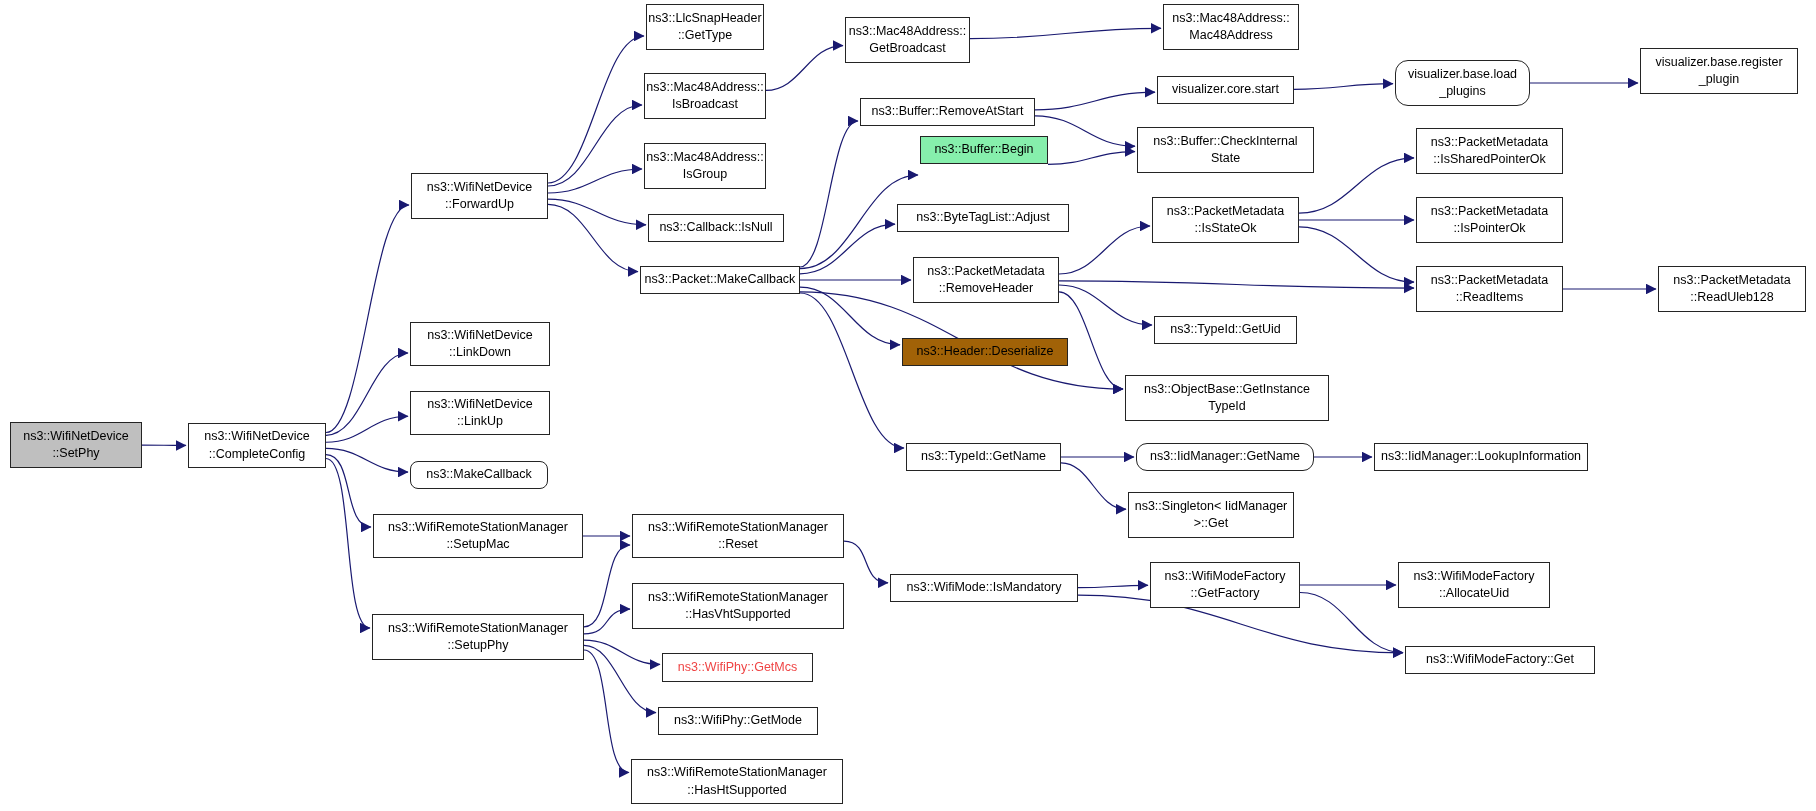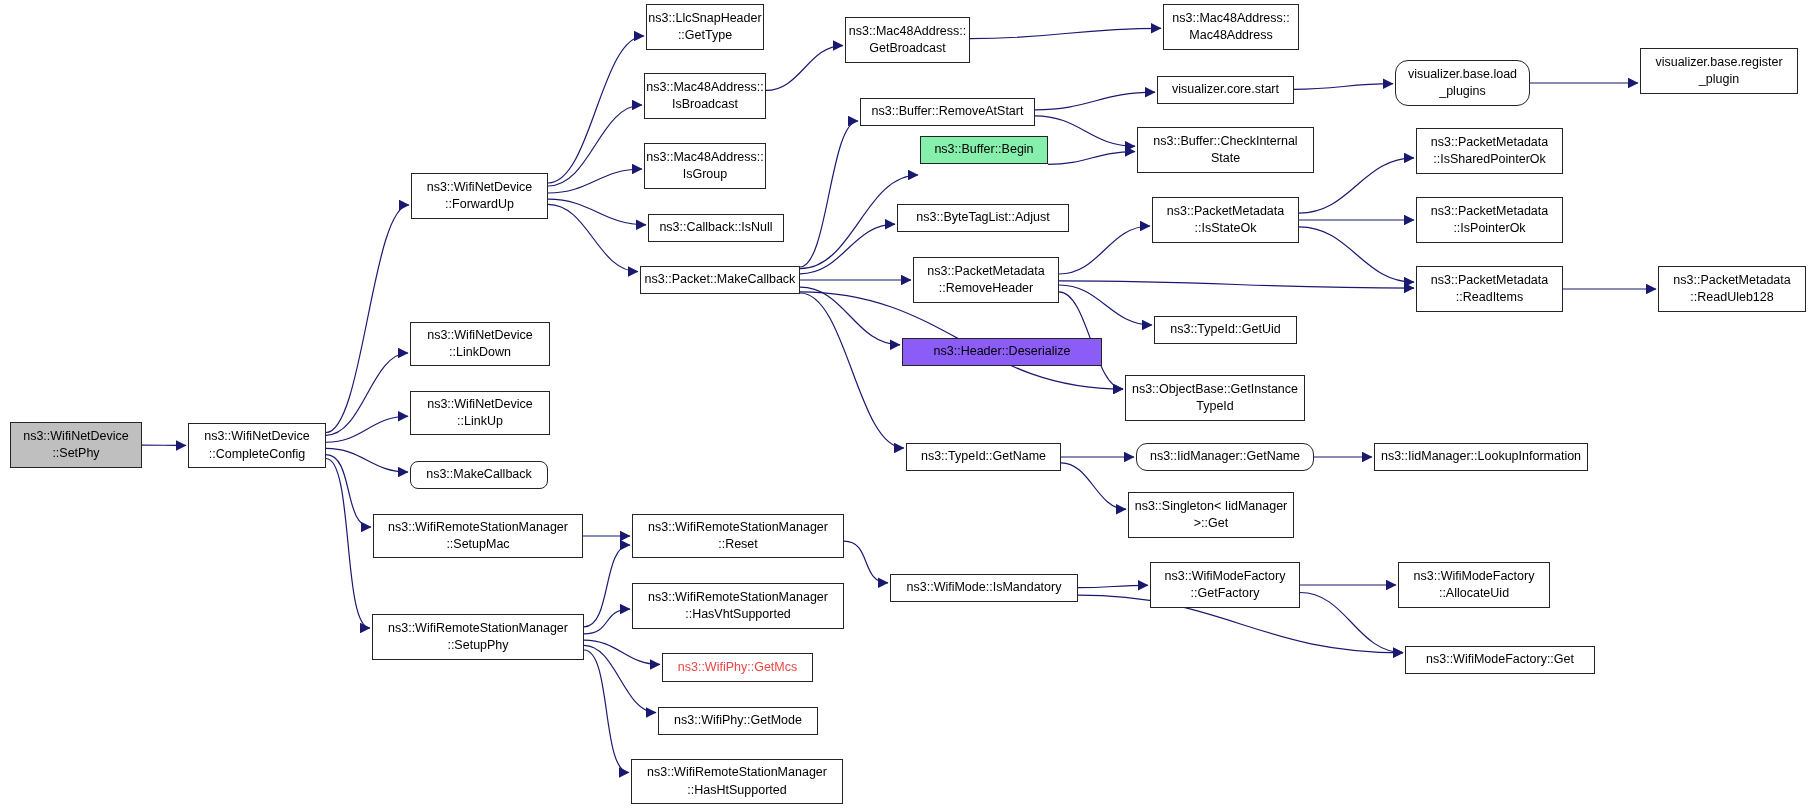--- a/index.html
+++ b/index.html
@@ -188,24 +188,24 @@
         <span>ns3::PacketMetadata</span>
         <span>::ReadItems</span>
       </div>
       <div class="node" style="left: 1658px; top: 266px; width: 148px; height: 46px; border-color: rgb(36, 36, 36); background: rgb(255, 255, 255); color: rgb(0, 0, 0);">
         <span>ns3::PacketMetadata</span>
         <span>::ReadUleb128</span>
       </div>
       <div class="node" style="left: 1154px; top: 316px; width: 143px; height: 28px; border-color: rgb(36, 36, 36); background: rgb(255, 255, 255); color: rgb(0, 0, 0);">
         <span>ns3::TypeId::GetUid</span>
       </div>
-      <div class="node" style="left: 902px; top: 338px; width: 200px; height: 28px; border-color: rgb(36, 36, 36); background: #8b5cf6; color: rgb(0, 0, 0);">
+      <div class="node" style="left: 902px; top: 338px; width: 166px; height: 28px; border-color: rgb(36, 36, 36); background: #a16207; color: rgb(0, 0, 0);">
         <span>ns3::Header::Deserialize</span>
       </div>
-      <div class="node" style="left: 1125px; top: 375px; width: 180px; height: 46px; border-color: rgb(36, 36, 36); background: rgb(255, 255, 255); color: rgb(0, 0, 0);">
+      <div class="node" style="left: 1125px; top: 375px; width: 204px; height: 46px; border-color: rgb(36, 36, 36); background: rgb(255, 255, 255); color: rgb(0, 0, 0);">
         <span>ns3::ObjectBase::GetInstance</span>
         <span>TypeId</span>
       </div>
       <div class="node" style="left: 906px; top: 443px; width: 155px; height: 28px; border-color: rgb(36, 36, 36); background: rgb(255, 255, 255); color: rgb(0, 0, 0);">
         <span>ns3::TypeId::GetName</span>
       </div>
       <div class="node" style="left: 1136px; top: 443px; width: 178px; height: 28px; border-color: rgb(36, 36, 36); background: rgb(255, 255, 255); color: rgb(0, 0, 0); border-radius: 11px;">
         <span>ns3::IidManager::GetName</span>
       </div>
       <div class="node" style="left: 1374px; top: 443px; width: 214px; height: 28px; border-color: rgb(36, 36, 36); background: rgb(255, 255, 255); color: rgb(0, 0, 0);">

